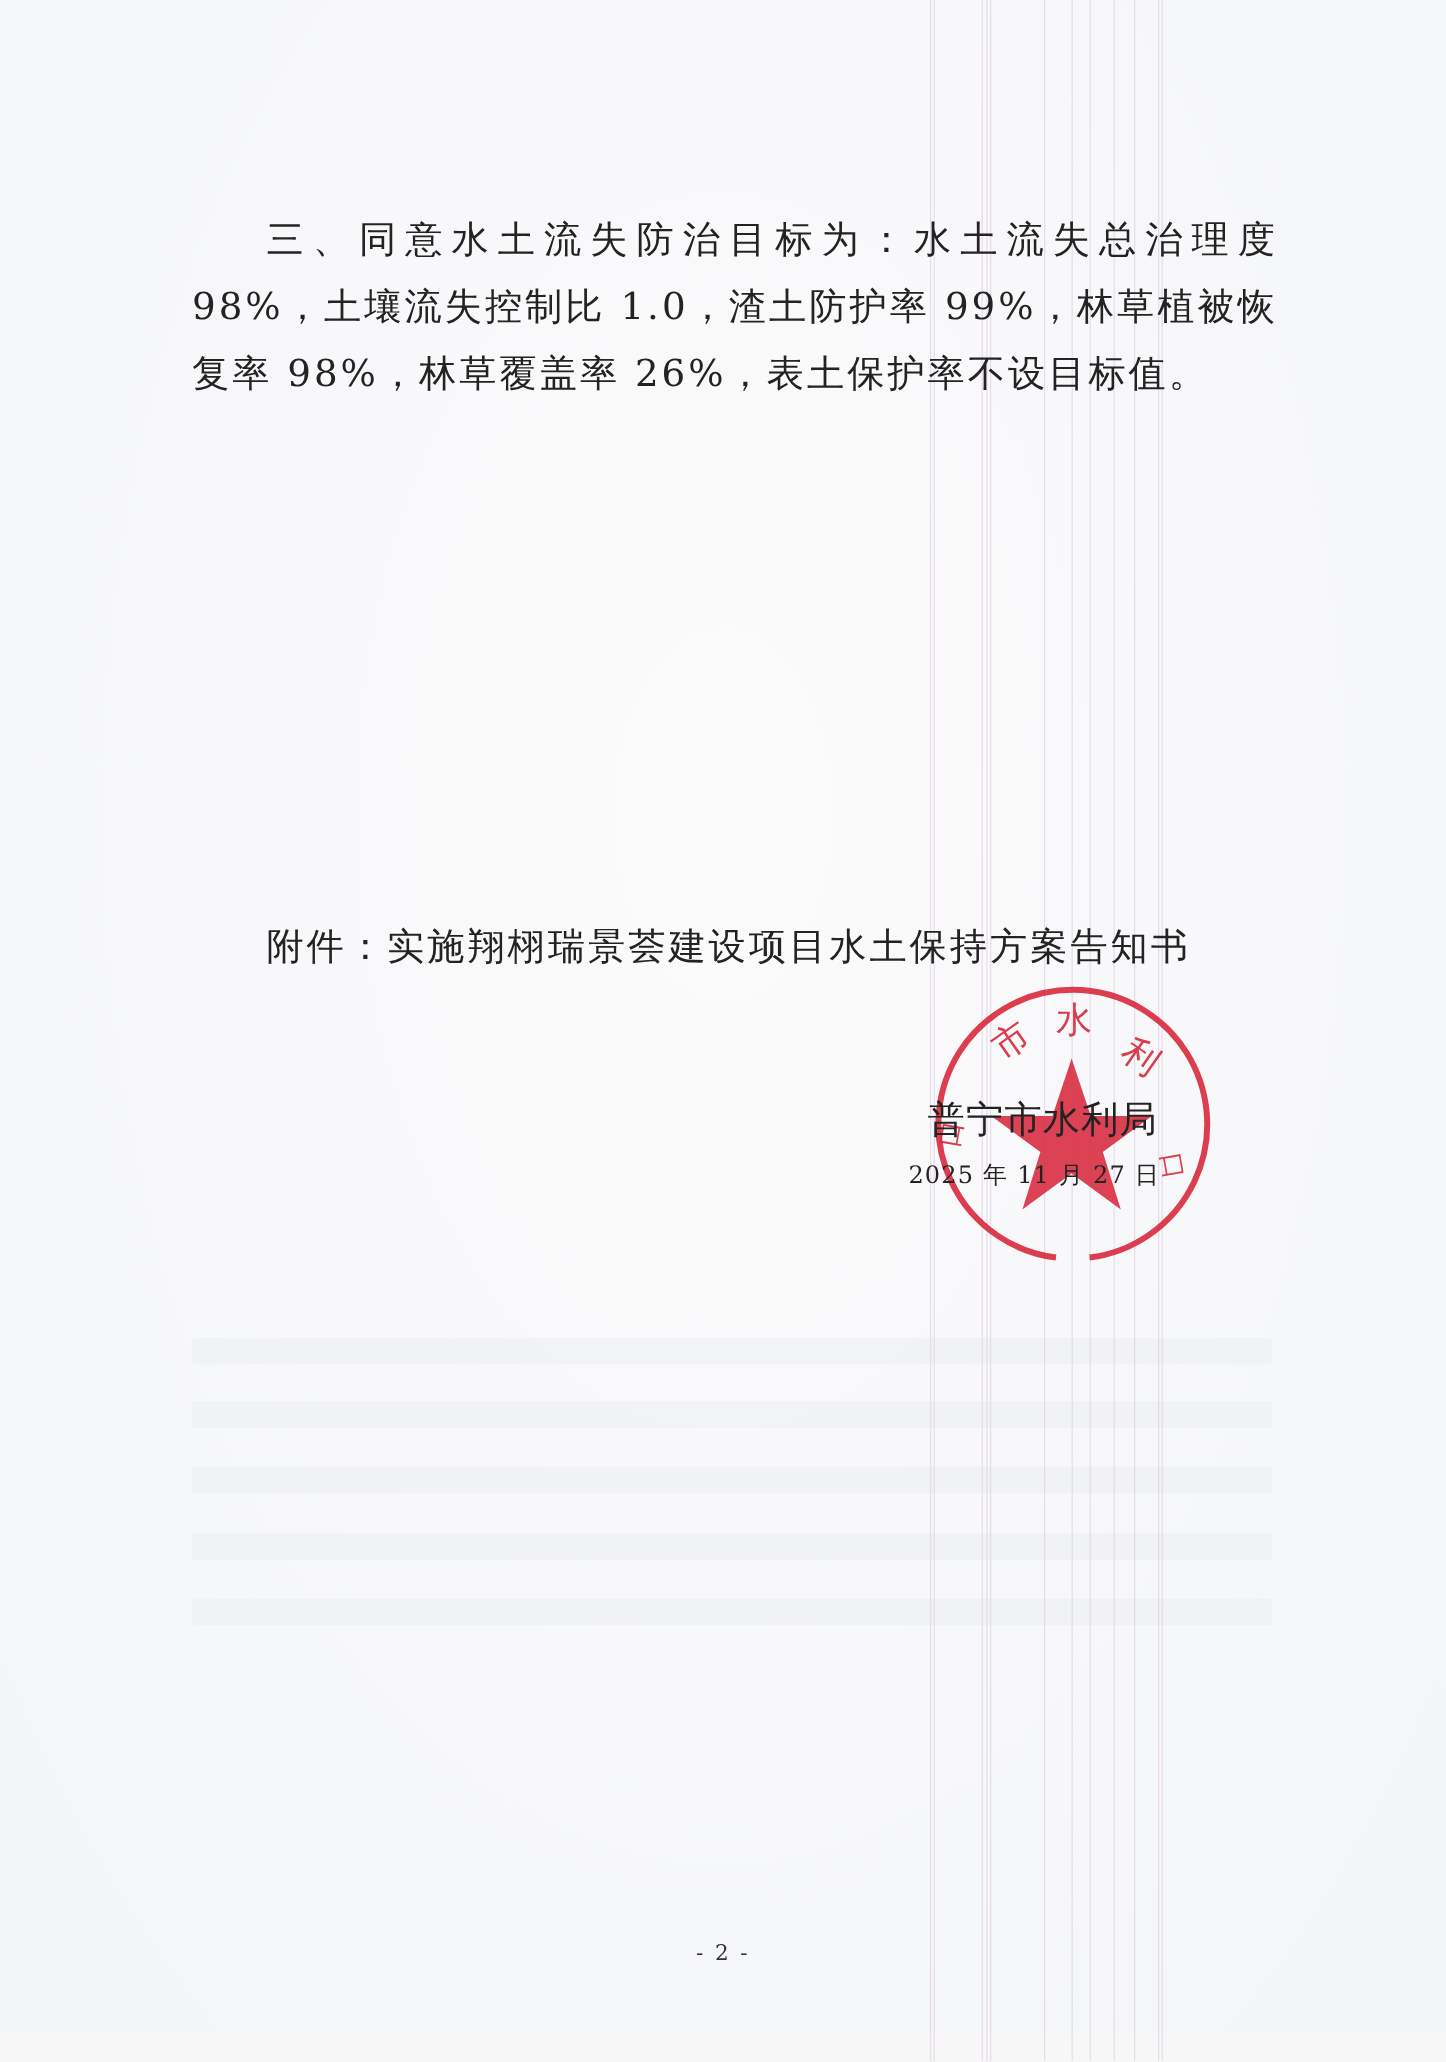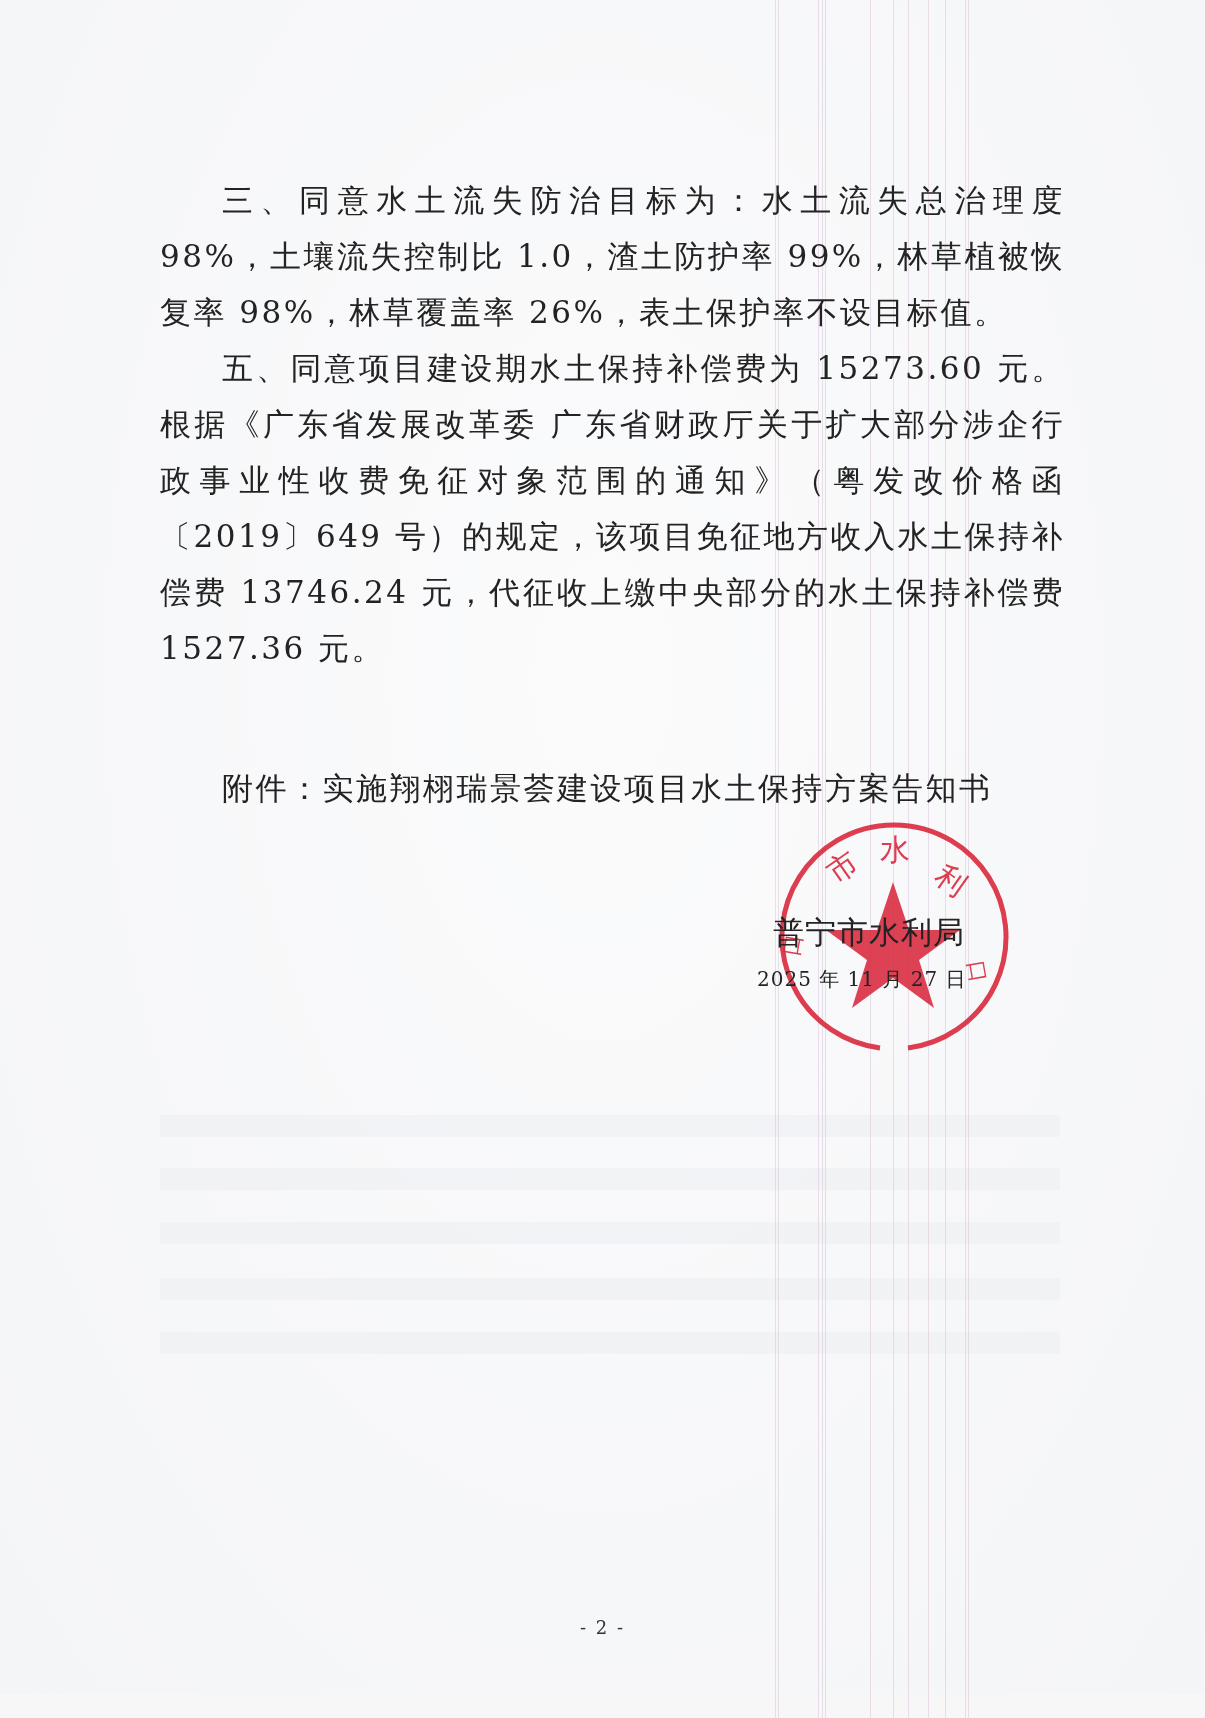--- a/index.html
+++ b/index.html
@@ -66,21 +66,20 @@
     <div class="scan-line" style="left:968px"></div>
     <div class="bleed" style="top:1115px"></div>
     <div class="bleed" style="top:1168px"></div>
     <div class="bleed" style="top:1222px"></div>
     <div class="bleed" style="top:1278px"></div>
     <div class="bleed" style="top:1332px"></div>
   </div>
 
   <div class="body-text">
     <p class="para">三、同意水土流失防治目标为：水土流失总治理度 98%，土壤流失控制比 1.0，渣土防护率 99%，林草植被恢复率 98%，林草覆盖率 26%，表土保护率不设目标值。</p>
-    <p class="para">五、同意项目建设期水土保持补偿费为 15273.60 元。根据《广东省发展改革委 广东省财政厅关于扩大部分涉企行政事业性收费免征对象范围的通知》（粤发改价格函〔2019〕649 号）的规定，该项目免征地方收入水土保持补偿费 13746.24 元，代征收上缴中央部分的水土保持补偿费 1527.36 元。</p>
   </div>
 
   <div class="attachment">附件：实施翔栩瑞景荟建设项目水土保持方案告知书</div>
 
   <svg class="seal" viewBox="0 0 250 250">
     <g fill="none" stroke="#d8283c" stroke-width="5" opacity="0.9">
       <path d="M 112 236 A 112 112 0 1 1 140 236"></path>
     </g>
     <polygon points="125,70 141,118 192,118 151,148 166,196 125,166 84,196 99,148 58,118 109,118" fill="#d8283c" opacity="0.88"></polygon>
     <g fill="#d8283c" font-family="DejaVu Sans, sans-serif" font-size="30" opacity="0.9">

